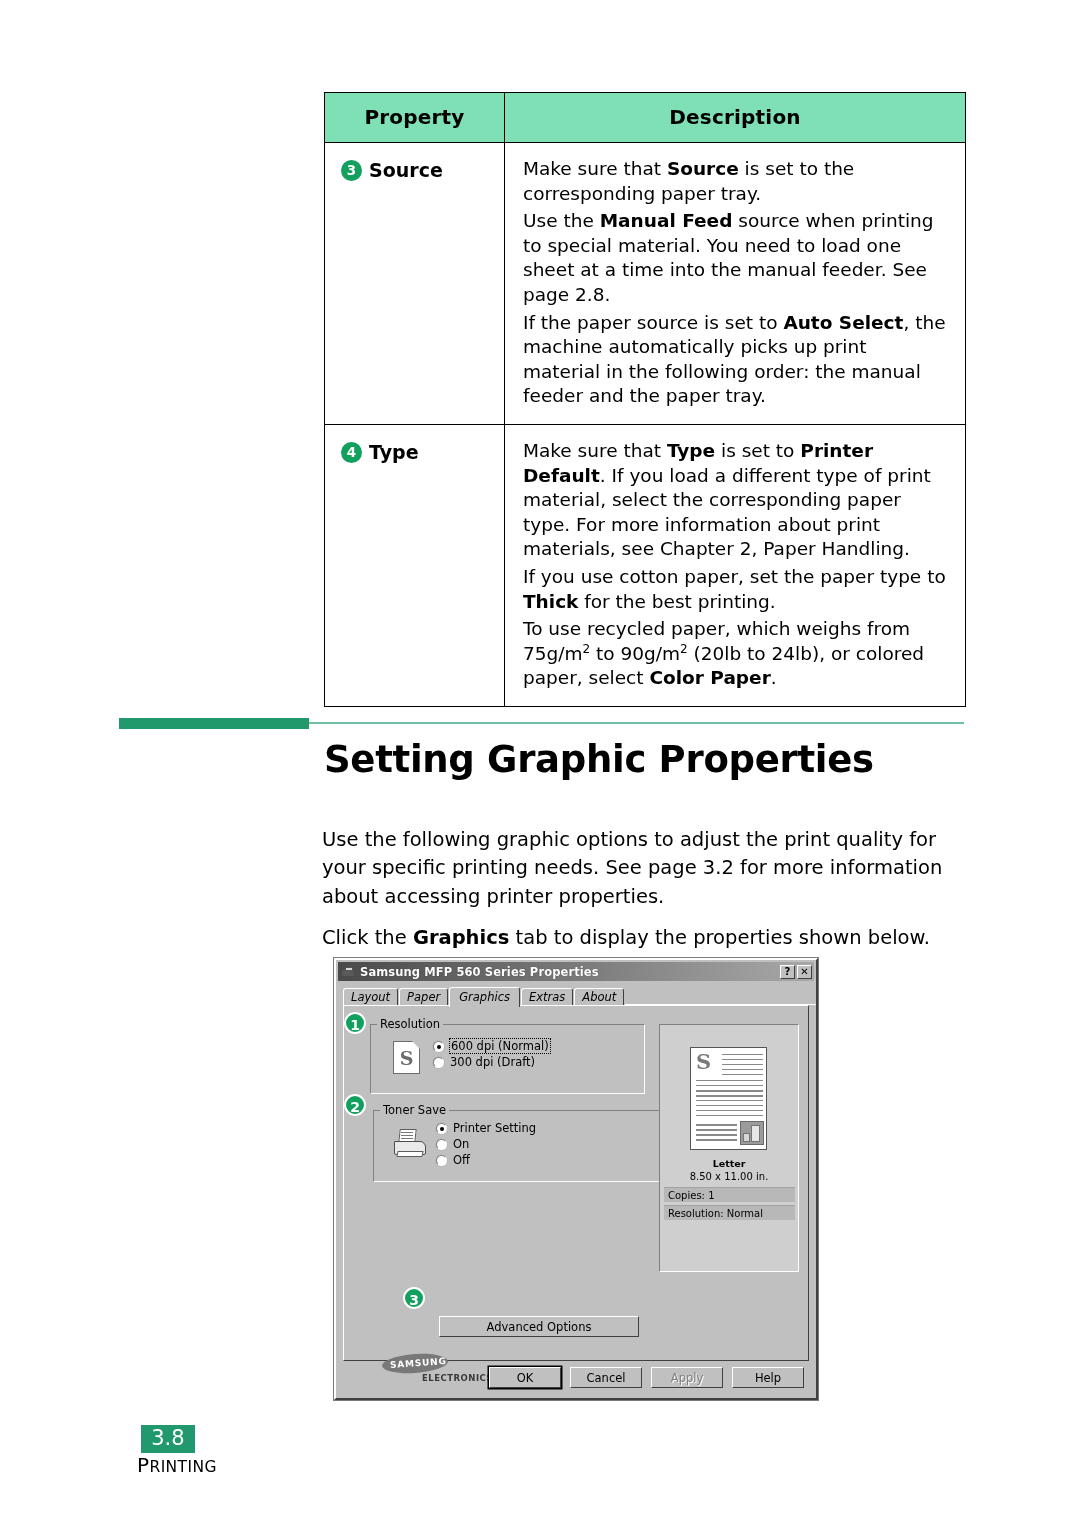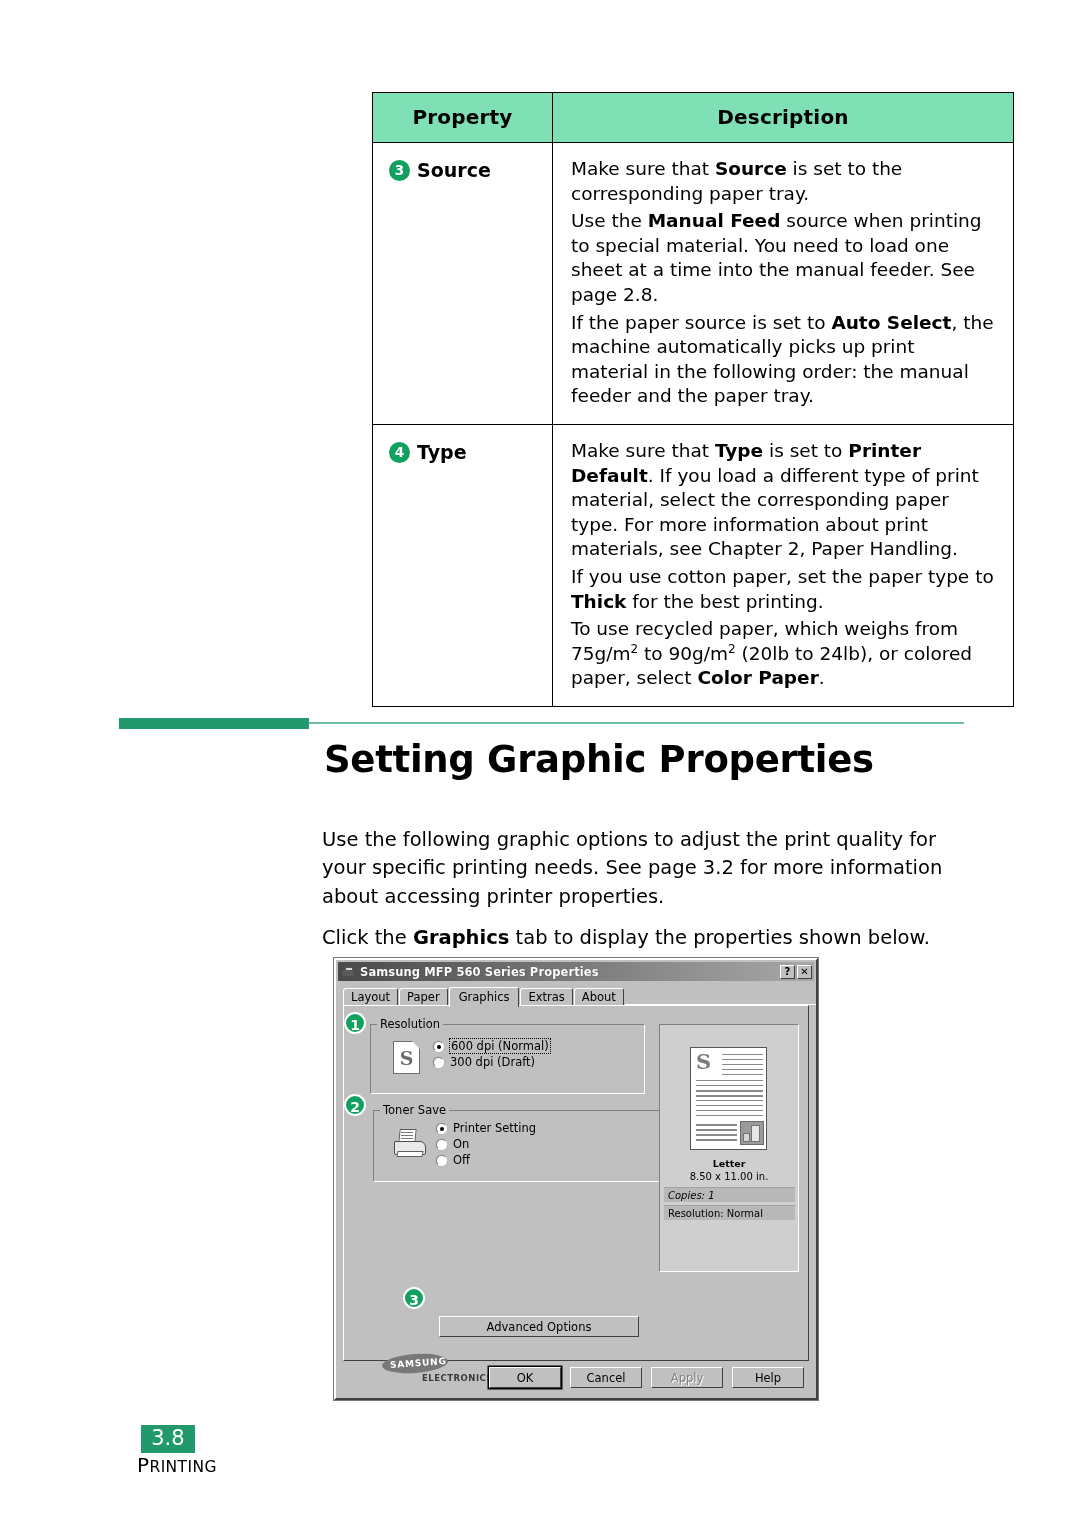--- a/index.html
+++ b/index.html
@@ -14,21 +14,20 @@
   }
 
   
   .prop-table {
     position:absolute;
     left:324px; top:92px;
     width:642px;
     border-collapse:collapse;
     border:1.5px solid #000;
     table-layout:fixed;
-    margin-left:48px;
   }
   .prop-table td, .prop-table th { border:1.5px solid #000; }
   .prop-table thead th {
     background:#7FE0B5;
     font-size:20px;
     font-weight:bold;
     padding:12px 0 13px 0;
     text-align:center;
     letter-spacing:.2px;
   }
@@ -125,21 +124,21 @@
   .tb-btns { display:flex; gap:2px; }
   .tb-btn {
     width:15px; height:14px; background:#C0C0C0;
     border-top:1.5px solid #fff; border-left:1.5px solid #fff;
     border-right:1.5px solid #404040; border-bottom:1.5px solid #404040;
     font-size:10px; font-weight:bold; line-height:11px; text-align:center;
     color:#000; font-family:"DejaVu Sans", sans-serif;
   }
 
   
-  .tabstrip { margin:5px 0 0 7px; display:flex; align-items:flex-end; height:19px; position:relative; z-index:3;}
+  .tabstrip { margin:5px 0 0 7px; display:flex; align-items:flex-end; height:19px; position:relative; z-index:3;font-style:italic;}
   .tab {
     height:17px; padding:0 7px;
     background:#C0C0C0; font-size:11.5px; line-height:17px;
     border-top:1.5px solid #fff; border-left:1.5px solid #fff;
     border-right:1.5px solid #404040; border-bottom:none;
     margin-right:1px;
     border-radius:3px 3px 0 0;
     white-space:nowrap;
   }
   .tab.active {
@@ -249,21 +248,21 @@
   }
   .pv-img .b1{position:absolute;left:2px;bottom:2px;width:7px;height:9px;background:#d6d6d6;border:1px solid #747474;}
   .pv-img .b2{position:absolute;left:10px;bottom:2px;width:9px;height:17px;background:#e6e6e6;border:1px solid #747474;}
   .pv-name { position:absolute; left:0; top:133px; width:100%; text-align:center; font-size:9.5px; font-weight:bold;}
   .pv-dim  { position:absolute; left:0; top:146px; width:100%; text-align:center; font-size:10px;}
   .pv-info {
     position:absolute; left:4px; width:131px; height:15px;
     background:#B8B8B8; font-size:10px; line-height:15px; padding-left:4px;
     border-top:1px solid #a2a2a2;
   }
-  #pv-copies { top:162px;font-style:italic; }
+  #pv-copies { top:162px; }
   #pv-resol  { top:180px; }
 
   .combo {
     position:absolute; left:8px; top:14px; width:122px; height:18px;
     background:#fff; display:flex; align-items:center;
     border-top:1.5px solid #808080; border-left:1.5px solid #808080;
     border-right:1.5px solid #fff; border-bottom:1.5px solid #fff;
   }
   .combo-text { font-size:11.5px; padding-left:3px; flex:1; white-space:nowrap;}
   .combo-arrow {

